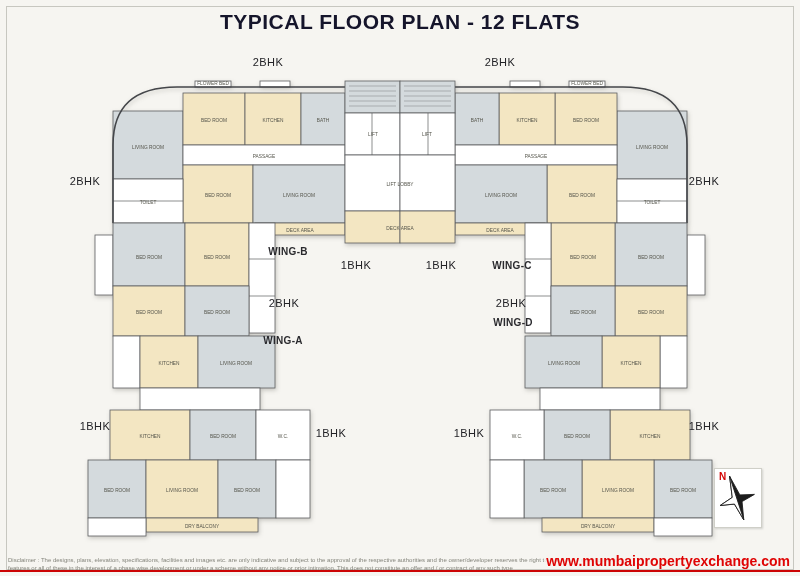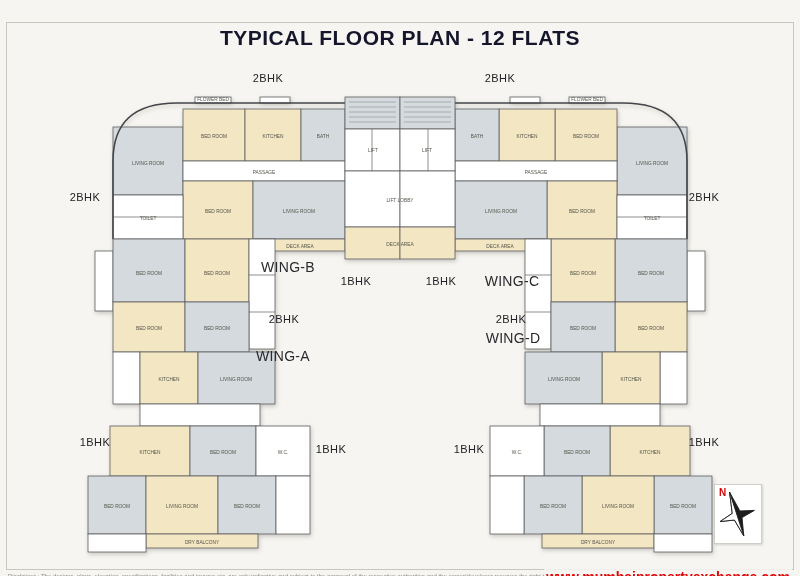--- a/index.html
+++ b/index.html
@@ -1,31 +1,31 @@
 <!DOCTYPE html>
 <html><head>
 <meta charset="utf-8">
 <style>
   html,body{margin:0;padding:0;}
   body{width:800px;height:576px;background:#f6f5f1;font-family:"Liberation Sans",sans-serif;position:relative;overflow:hidden;}
-  .page{position:absolute;inset:0;margin-top:16px;}
+  .page{position:absolute;inset:0;}
   .frame{position:absolute;inset:6px;border:1px solid #c7c7c0;pointer-events:none;}
   .title{position:absolute;top:10px;left:0;right:0;text-align:center;
          font-weight:bold;font-size:21px;letter-spacing:.5px;color:#15152b;}
   .plan-svg{position:absolute;left:55px;top:73px;width:690px;height:487px;
             filter:drop-shadow(1.5px 2px 2px rgba(60,60,50,.25));}
   .cream{fill:#f3e6c2;stroke:#5c5e60;stroke-width:.8;}
   .gray{fill:#d4dadd;stroke:#5c5e60;stroke-width:.8;}
   .white{fill:#ffffff;stroke:#5c5e60;stroke-width:.8;}
   .wall{fill:none;stroke:#44464a;stroke-width:1.6;}
   .divline{stroke:#5c5e60;stroke-width:.7;}
   .hatch{stroke:#8a8d90;stroke-width:.6;}
   text.room{font-family:"Liberation Sans",sans-serif;font-size:4.8px;fill:#55554b;text-anchor:middle;}
   .ulabel{position:absolute;transform:translate(-50%,-50%);font-weight:normal;font-size:11px;color:#232327;letter-spacing:.4px;white-space:nowrap;}
-  .wlabel{position:absolute;transform:translate(-50%,-50%);font-weight:normal;font-size:14px;color:#2a2a2e;letter-spacing:.3px;white-space:nowrap;}
+  .wlabel{position:absolute;transform:translate(-50%,-50%);font-weight:bold;font-size:10px;color:#2a2a2e;letter-spacing:.3px;white-space:nowrap;}
   .disclaimer{position:absolute;left:8px;right:8px;top:556px;color:#85857c;font-size:6px;line-height:1.35;}
   .redline{position:absolute;left:0;right:0;top:570px;height:2px;background:#cc0404;}
   .site-link{position:absolute;right:8px;top:553px;font-weight:bold;font-size:14px;color:#df0404;
              background:rgba(246,245,241,.85);padding:0 2px;}
   .compass{position:absolute;left:714px;top:468px;width:46px;height:58px;background:#fff;
            border:1px solid #cfcfc8;box-shadow:1px 1px 2px rgba(0,0,0,.15);}
   .compass .n{position:absolute;left:4px;top:2px;color:#d40404;font-weight:bold;font-size:10px;}
 </style>
 </head>
 <body>

